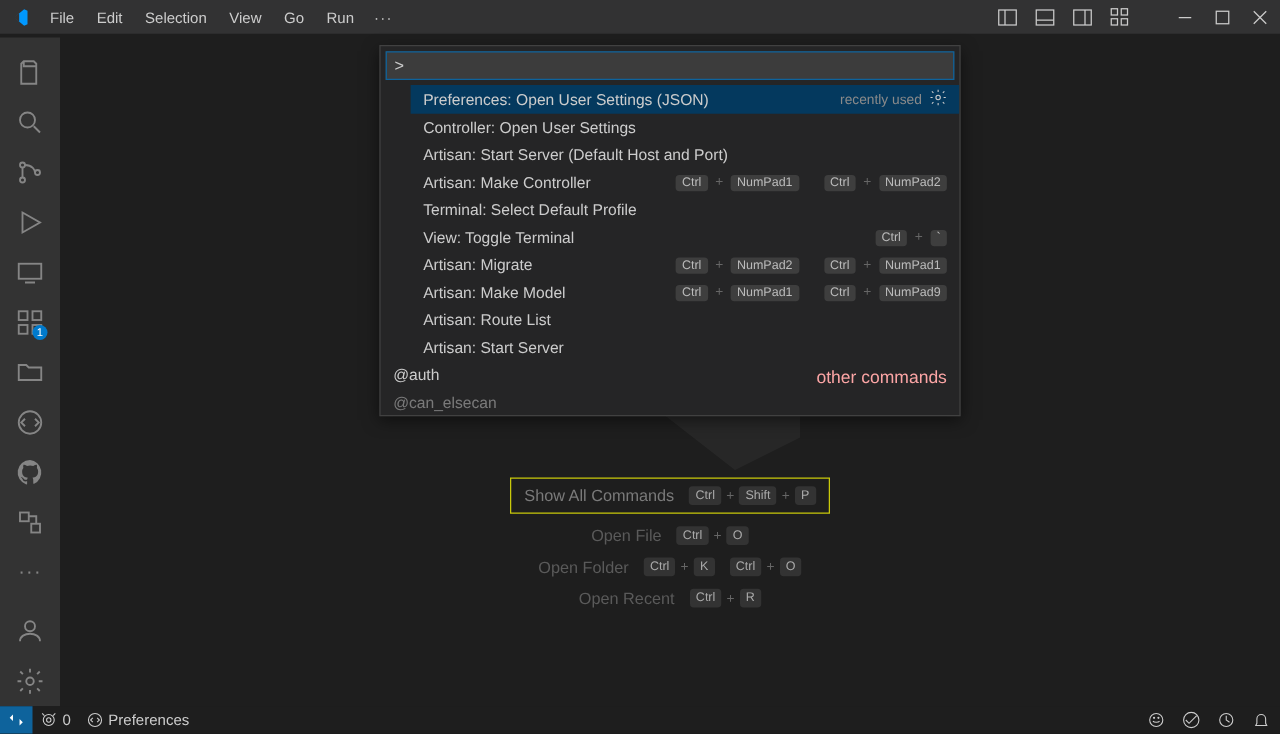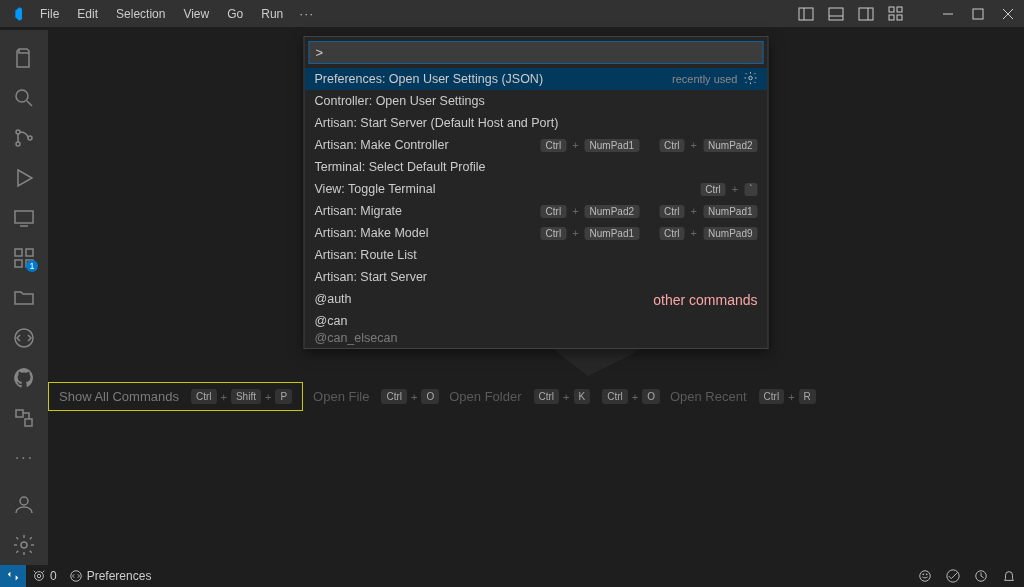--- a/index.html
+++ b/index.html
@@ -21,34 +21,34 @@
 .act-item svg { width: 24px; height: 24px; }
 .act-badge { position:absolute; right:10px; bottom:6px; background:#007acc; color:#fff; font-size:9px; border-radius:50%; width:12px; height:12px; display:flex; align-items:center; justify-content:center; }
 .act-spacer { flex: 1; }
 .act-ellipsis { color:#858585; font-size:16px; letter-spacing:1px; }
 
 
 .editor { position: absolute; top: 30px; left: 48px; right: 0; bottom: 22px; background: #1e1e1e; }
 .bg-watermark { position: absolute; top: 50%; left: 50%; transform: translate(-50%, -60%); width: 260px; height: 260px; opacity: 0.04; }
 .bg-watermark svg { width:100%; height:100%; }
 
-.center-hints { position:absolute; top: 352px; left: 0; right: 0; display:flex; flex-direction:row; align-items:center; gap:10px; }
+.center-hints { position:absolute; top: 352px; left: 0; right: 0; display:flex; flex-direction:column; align-items:center; gap:10px; }
 .hint-row { display:flex; align-items:center; gap:12px; color:#5a5a5a; font-size:13px; }
 .hint-row.highlight { border:1px solid #c9c90a; padding:6px 10px; color:#7a7a7a; }
 .hint-label { text-align:right; }
 .kbd { background:#333; color:#aaa; padding:2px 5px; border-radius:3px; font-size:10px; }
 .plus { color:#666; font-size:11px; }
 .kbd-group { display:flex; align-items:center; gap:4px; }
 
 
 .quickinput { position:absolute; top: 6px; left: 50%; transform: translateX(-50%); width: 465px; background: #252526; border:1px solid #414141; box-shadow: 0 4px 12px rgba(0,0,0,0.5); }
 .qi-inputwrap { padding: 4px; }
 .qi-input { width:100%; background:#3c3c3c; border:1px solid #0e639c; color:#ccc; padding:3px 6px; font-size:13px; outline:none; }
 .qi-list { max-height: 225px; overflow:hidden; }
-.qi-row { display:flex; align-items:center; padding: 3px 10px; font-size:12.5px; color:#ccc; min-height:22px; }
+.qi-row { display:flex; align-items:center; padding: 3px 10px; font-size:12.5px; color:#ccc; min-height:22px;margin-left:24px; }
 .qi-row.selected { background:#04395e; }
 .qi-row .label { flex:0 0 auto; white-space:nowrap; }
 .qi-row .rside { margin-left:auto; display:flex; align-items:center; gap:6px; color:#8a8a8a; font-size:11px; }
 .qi-row .rside .kbd { background:#3e3e3e; color:#bbb; padding:1px 5px; }
 .qi-gear{ width:14px; height:14px; }
 .qi-footer { display:flex; padding:4px 10px 6px 10px; }
 .qi-footer .lbl { color:#ccc; font-size:12.5px; }
 .qi-footer .link { margin-left:auto; color:#fca5a5; font-size:14px; }
 .qi-extra { padding: 0 10px 3px 10px; color:#ccc; font-size:12.5px; }
 
@@ -326,21 +326,20 @@
           <span class="label">Artisan: Route List</span>
         </div>
         <div class="qi-row">
           <span class="label">Artisan: Start Server</span>
         </div>
       </div>
     <div class="qi-footer">
       <span class="lbl">@auth</span>
       <span class="link">other commands</span>
     </div>
-    <div class="qi-extra">@can</div>
     <div class="qi-extra" style="opacity:0.5">@can_elsecan</div>
   </div>
 </div>
 
 <div class="statusbar">
   <div class="sb-remote">
     <svg class="sb-icon" viewBox="0 0 16 16" fill="#fff">
         <path d="M5 3l-3 3 3 3V3zm6 4l3 3-3 3V7z"></path>
       </svg>
   </div>

